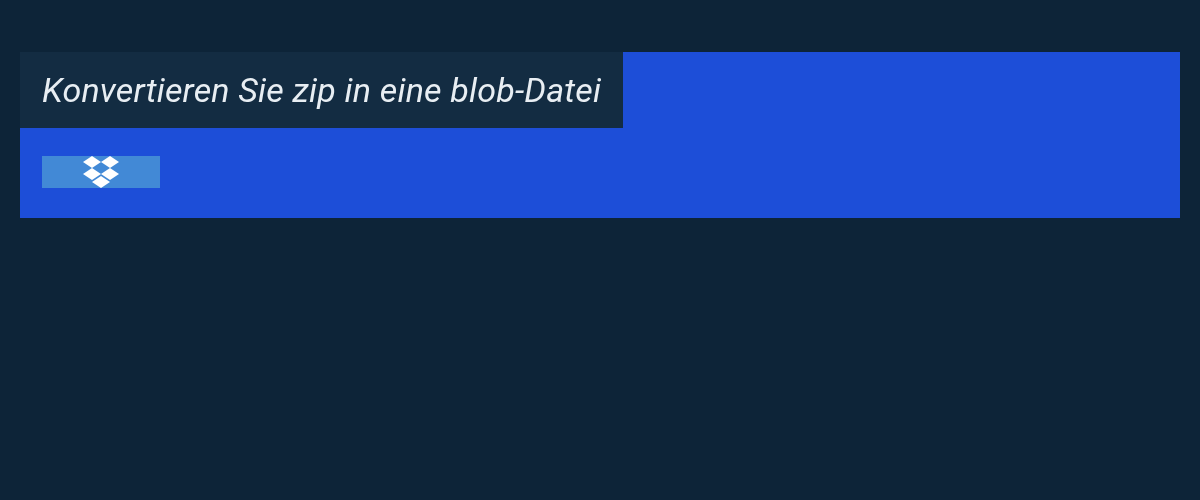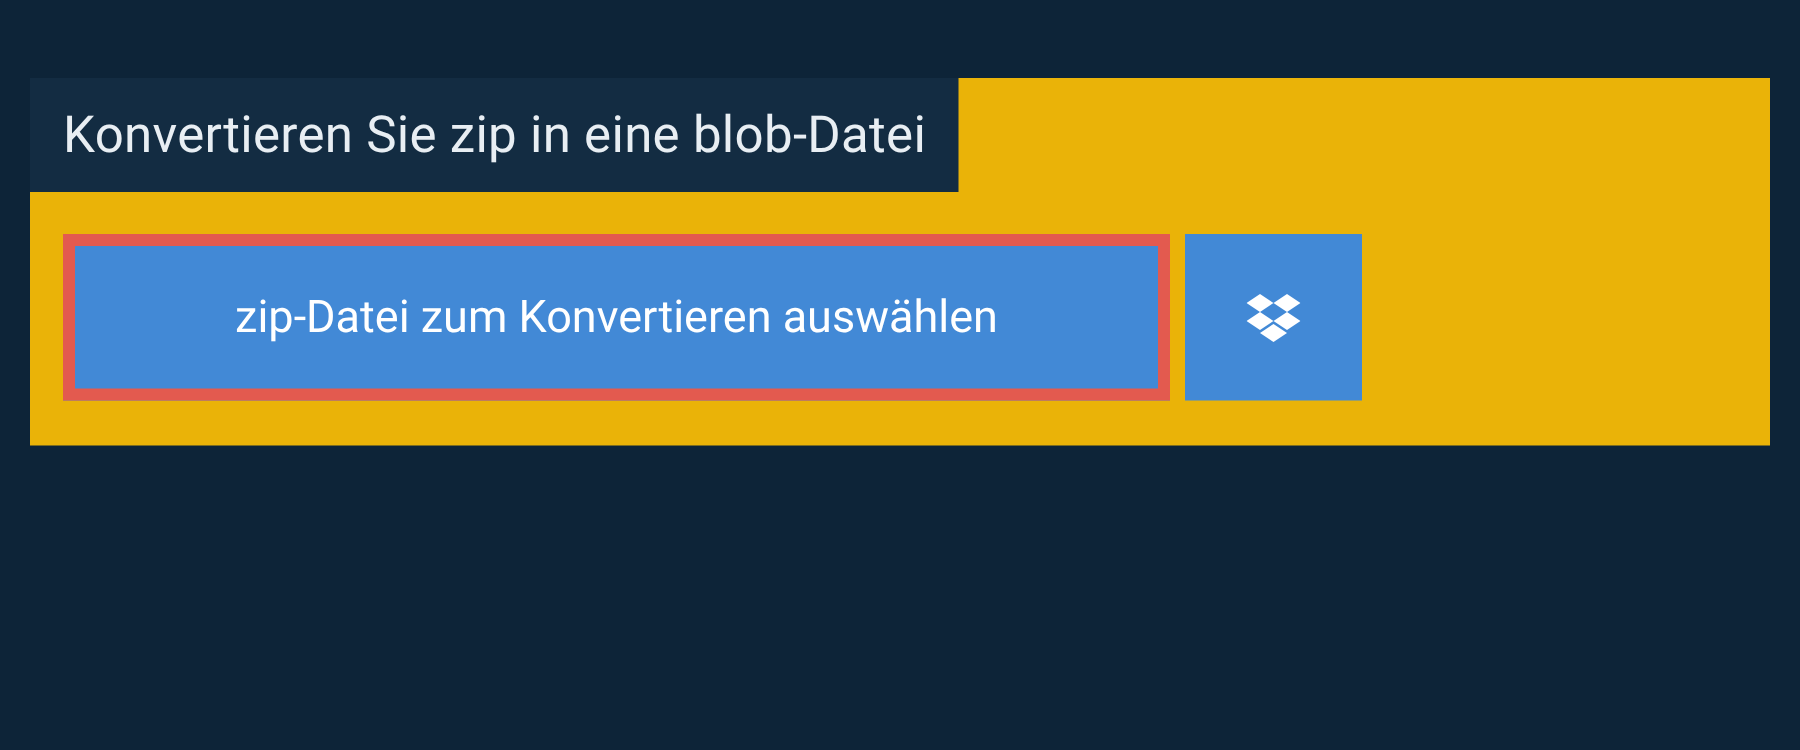--- a/index.html
+++ b/index.html
@@ -8,23 +8,24 @@
       box-sizing: border-box;
     }
     body {
       width: 1200px;
       height: 500px;
       background-color: #0d2438;
       font-family: -apple-system, BlinkMacSystemFont, "Segoe UI", Roboto, Helvetica, Arial, sans-serif;
       overflow: hidden;
     }
     .panel {
-      background-color: #eab308;
+      background-color: #1d4ed8;
       margin: 52px 20px 0 20px;
       padding: 0;
+      font-style: italic;
     }
     .title-bar {
       background-color: #132c42;
       padding: 18px 22px 18px 22px;
       display: inline-block;
     }
     .title-text {
       color: #e8eef3;
       font-size: 34px;
       font-weight: 400;
@@ -66,23 +67,20 @@
     }
   </style>
 </head>
 <body>
 
 <div class="panel">
   <div class="title-bar">
     <span class="title-text">Konvertieren Sie zip in eine blob-Datei</span>
   </div>
   <div class="button-row">
-    <div class="select-file-button">
-      <span>zip-Datei zum Konvertieren auswählen</span>
-    </div>
     <div class="dropbox-button">
       <svg class="dropbox-icon" viewBox="0 0 36 32">
         <path d="M9 0 L18 6 L9 12 L0 6 Z"></path>
         <path d="M27 0 L36 6 L27 12 L18 6 Z"></path>
         <path d="M9 12 L18 18 L9 24 L0 18 Z"></path>
         <path d="M27 12 L36 18 L27 24 L18 18 Z"></path>
         <path d="M9 26 L18 20 L27 26 L18 32 Z"></path>
       </svg>
     </div>
   </div>

